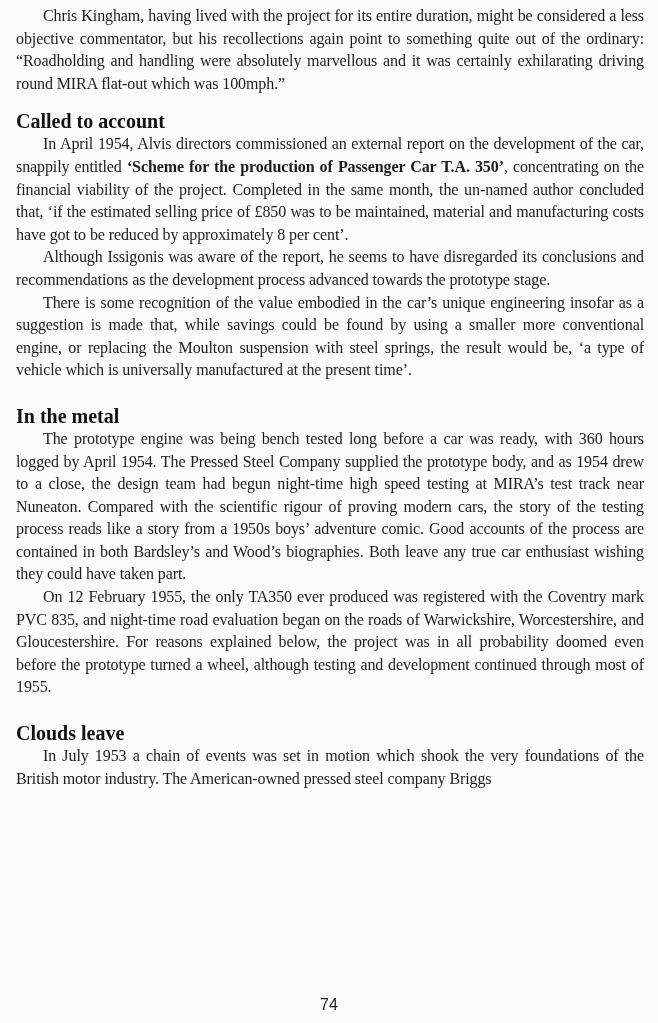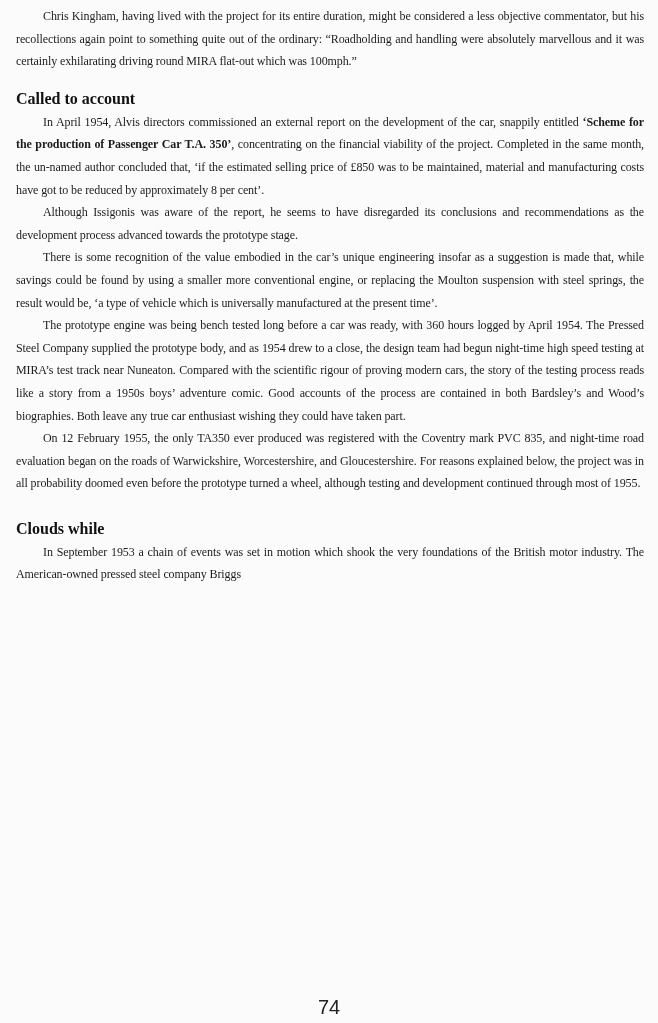--- a/index.html
+++ b/index.html
@@ -3,46 +3,47 @@
 <meta charset="utf-8">
 <style>
   html, body { margin: 0; padding: 0; }
   body {
     width: 658px; height: 1023px; background: #fbfbfb; color: #1c1c1c;
     font-family: "Liberation Serif", "DejaVu Serif", serif;
     overflow: hidden; position: relative;
   }
   .page { position: absolute; left: 16px; top: 5px; width: 628px; }
   p {
-    margin: 0; font-size: 12px; line-height: 22.6px; text-align: justify;
+    margin: 0; font-size: 16px; line-height: 22.6px; text-align: justify;
     text-indent: 27px; letter-spacing: -0.1px;
   }
   h2 {
-    margin: 0; font-size: 16px; font-weight: bold; line-height: 24px; color: #111;
+    margin: 0; font-size: 20px; font-weight: bold; line-height: 24px; color: #111;
   }
   .h-called { margin-top: 14px; }
   .h-metal { margin-top: 22px; }
   .h-clouds { margin-top: 22px; }
   b { font-weight: bold; font-family: Liberation Serif, serif; }
   .pagenum {
     position: absolute; left: 0; width: 658px; top: 996px; text-align: center;
-    font-family: "Liberation Sans", "DejaVu Sans", sans-serif; font-size: 20px; color: #222;
+    font-family: "Liberation Sans", "DejaVu Sans", sans-serif; font-size: 16px; color: #222;
   }
 </style>
 </head>
 <body>
 
 <div class="page">
   <p>Chris Kingham, having lived with the project for its entire duration, might be considered a less objective commentator, but his recollections again point to something quite out of the ordinary: “Roadholding and handling were absolutely marvellous and it was certainly exhilarating driving round MIRA flat-out which was 100mph.”</p>
 
   <h2 class="h-called">Called to account</h2>
   <p><span>In April 1954, Alvis directors commissioned an external report on the development of the car, snappily entitled </span><b>‘Scheme for the production of Passenger Car T.A. 350’</b><span>, concentrating on the financial viability of the project. Completed in the same month, the un-named author concluded that, ‘if the estimated selling price of £850 was to be maintained, material and manufacturing costs have got to be reduced by approximately 8 per cent’.</span></p>
   <p>Although Issigonis was aware of the report, he seems to have disregarded its conclusions and recommendations as the development process advanced towards the prototype stage.</p>
   <p>There is some recognition of the value embodied in the car’s unique engineering insofar as a suggestion is made that, while savings could be found by using a smaller more conventional engine, or replacing the Moulton suspension with steel springs, the result would be, ‘a type of vehicle which is universally manufactured at the present time’.</p>
 
+  <h2 class="h-metal">In the metal</h2>
   <p>The prototype engine was being bench tested long before a car was ready, with 360 hours logged by April 1954. The Pressed Steel Company supplied the prototype body, and as 1954 drew to a close, the design team had begun night-time high speed testing at MIRA’s test track near Nuneaton. Compared with the scientific rigour of proving modern cars, the story of the testing process reads like a story from a 1950s boys’ adventure comic. Good accounts of the process are contained in both Bardsley’s and Wood’s biographies. Both leave any true car enthusiast wishing they could have taken part.</p>
   <p>On 12 February 1955, the only TA350 ever produced was registered with the Coventry mark PVC 835, and night-time road evaluation began on the roads of Warwickshire, Worcestershire, and Gloucestershire. For reasons explained below, the project was in all probability doomed even before the prototype turned a wheel, although testing and development continued through most of 1955.</p>
 
-  <h2 class="h-clouds">Clouds while</h2>
-  <p>In September 1953 a chain of events was set in motion which shook the very foundations of the British motor industry. The American-owned pressed steel company Briggs</p>
+  <h2 class="h-clouds">Clouds leave</h2>
+  <p>In July 1953 a chain of events was set in motion which shook the very foundations of the British motor industry. The American-owned pressed steel company Briggs</p>
 </div>
 
 <div class="pagenum">74</div>
 
 </body></html>

